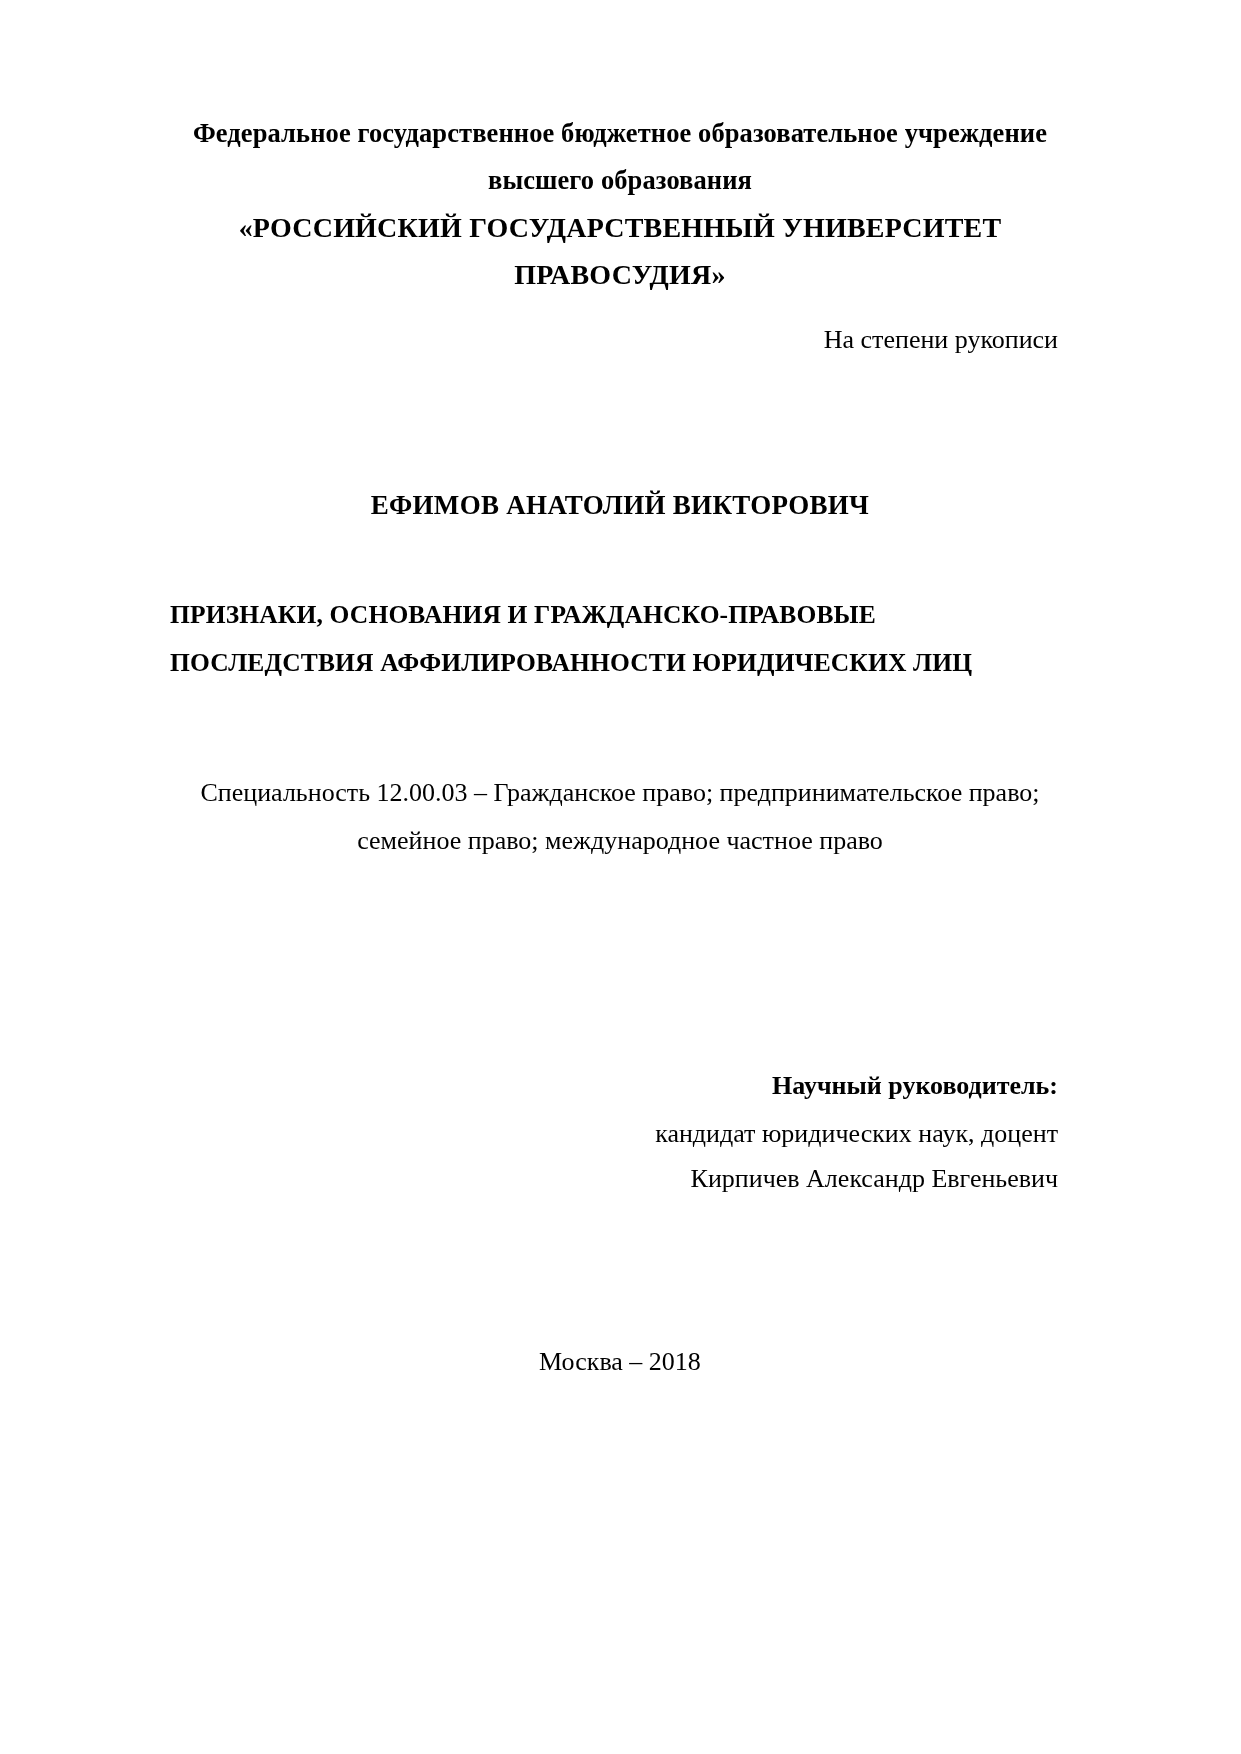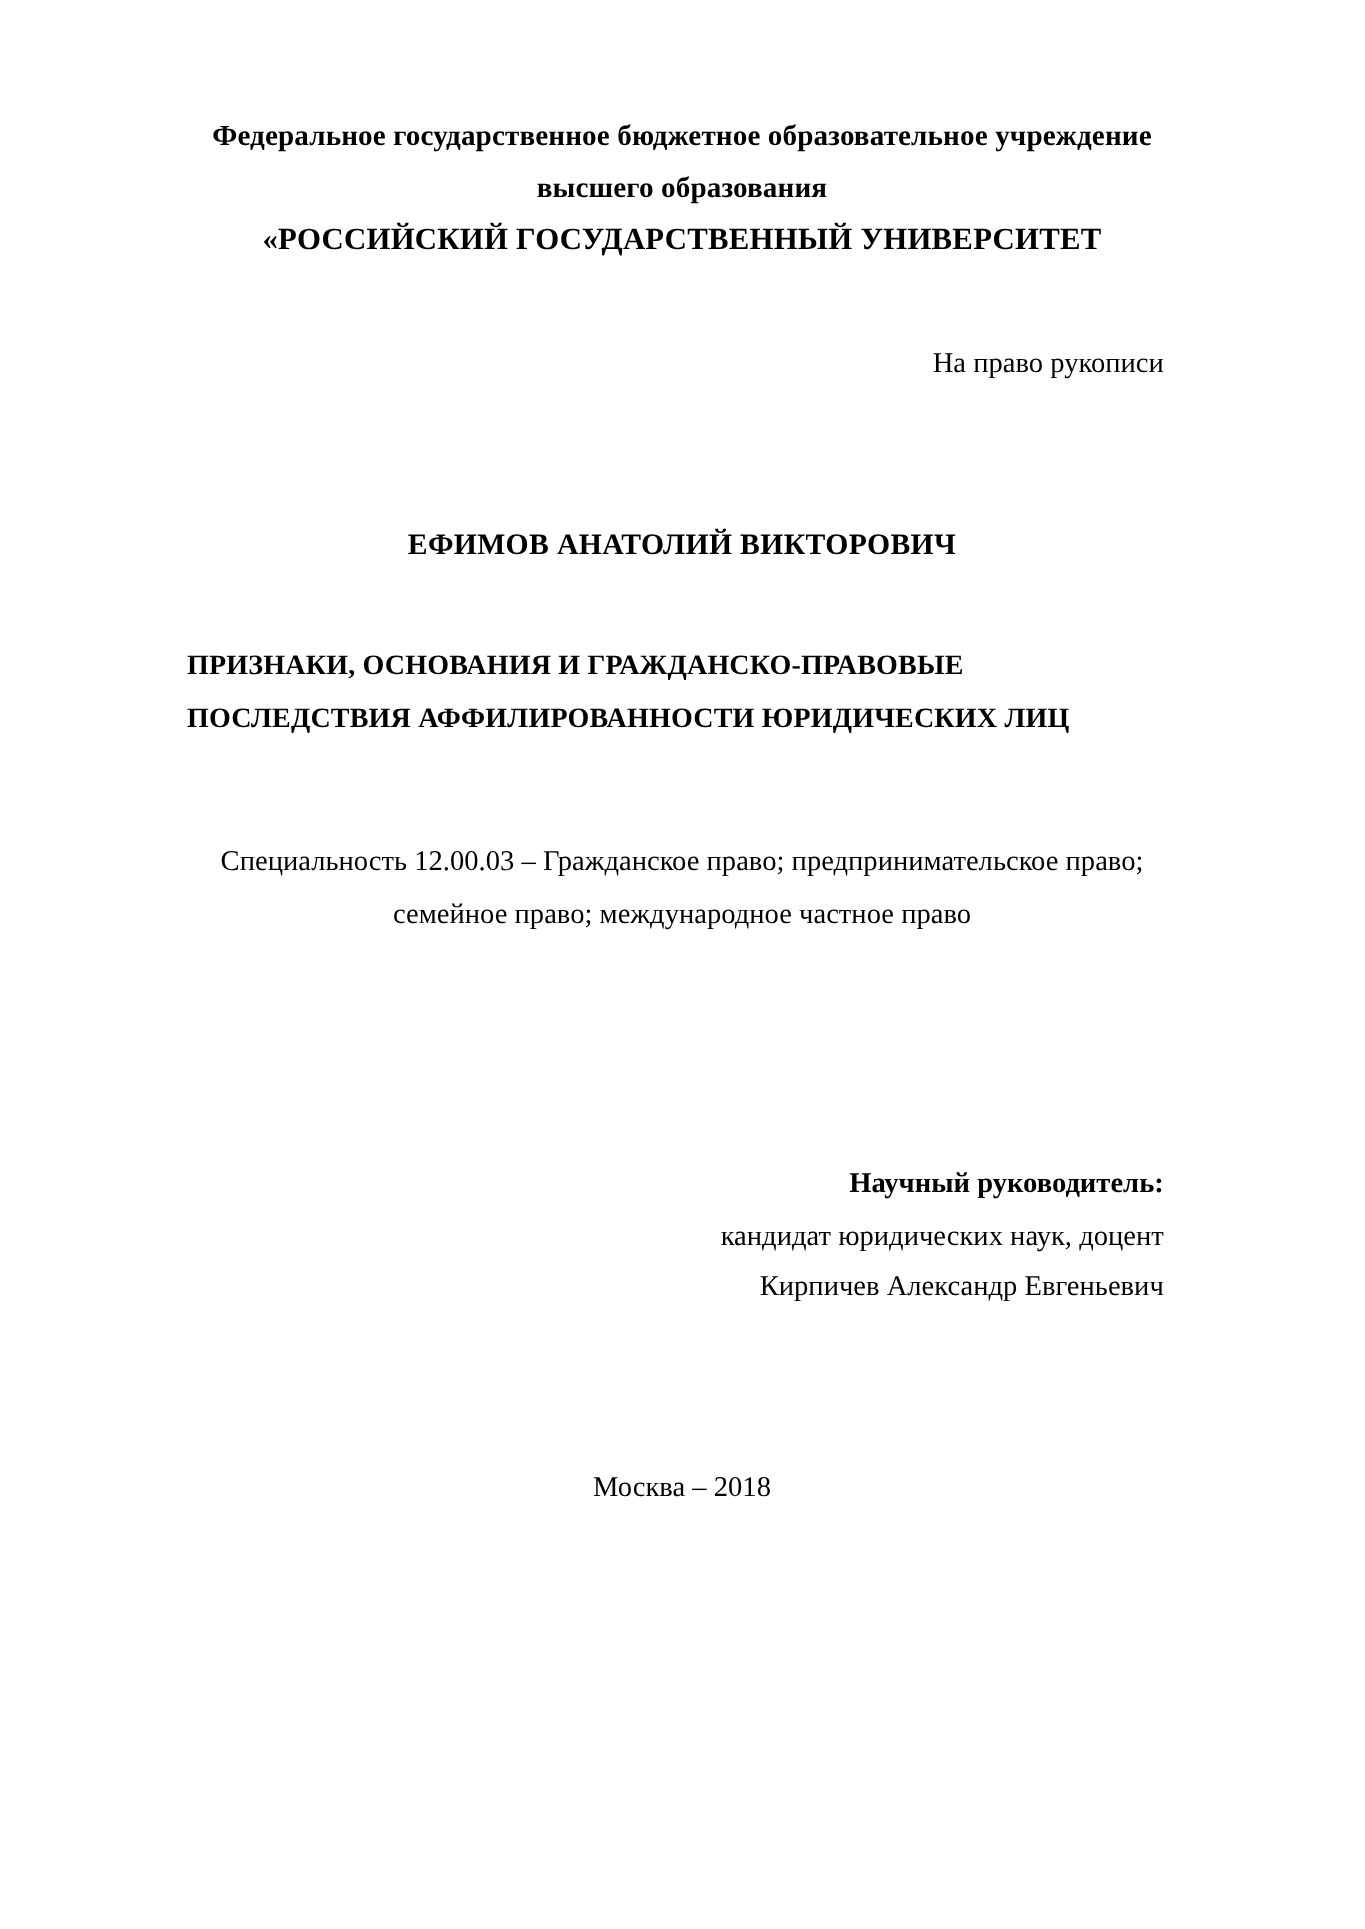--- a/index.html
+++ b/index.html
@@ -6,21 +6,21 @@
   html, body {
     margin: 0;
     padding: 0;
     background: #ffffff;
   }
 
   .page {
     position: relative;
     width: 1241px;
     height: 1426px;
-    margin: 0 auto;
+    margin: 10px auto;
     background: #ffffff;
     color: #000000;
     font-family: "Liberation Serif", "DejaVu Serif", serif;
     overflow: hidden;
     box-sizing: border-box;
   }
 
   
   .content {
     position: absolute;
@@ -146,23 +146,24 @@
 </head>
 <body>
 
 <div class="page">
   <div class="content">
 
     <div class="org-block">
       <div class="org-line">Федеральное государственное бюджетное образовательное учреждение</div>
       <div class="org-line">высшего образования</div>
       <div class="org-line caps">«РОССИЙСКИЙ ГОСУДАРСТВЕННЫЙ УНИВЕРСИТЕТ</div>
+      <div class="org-line caps">ПРАВОСУДИЯ»</div>
     </div>
 
-    <div class="manuscript-note">На право рукописи</div>
+    <div class="manuscript-note">На степени рукописи</div>
 
     <div class="author">ЕФИМОВ АНАТОЛИЙ ВИКТОРОВИЧ</div>
 
     <div class="title-block">
       <div class="title-line">ПРИЗНАКИ, ОСНОВАНИЯ И ГРАЖДАНСКО-ПРАВОВЫЕ</div>
       <div class="title-line">ПОСЛЕДСТВИЯ АФФИЛИРОВАННОСТИ ЮРИДИЧЕСКИХ ЛИЦ</div>
     </div>
 
     <div class="speciality-block">
       <div class="speciality-line">Специальность 12.00.03 – Гражданское право; предпринимательское право;</div>

